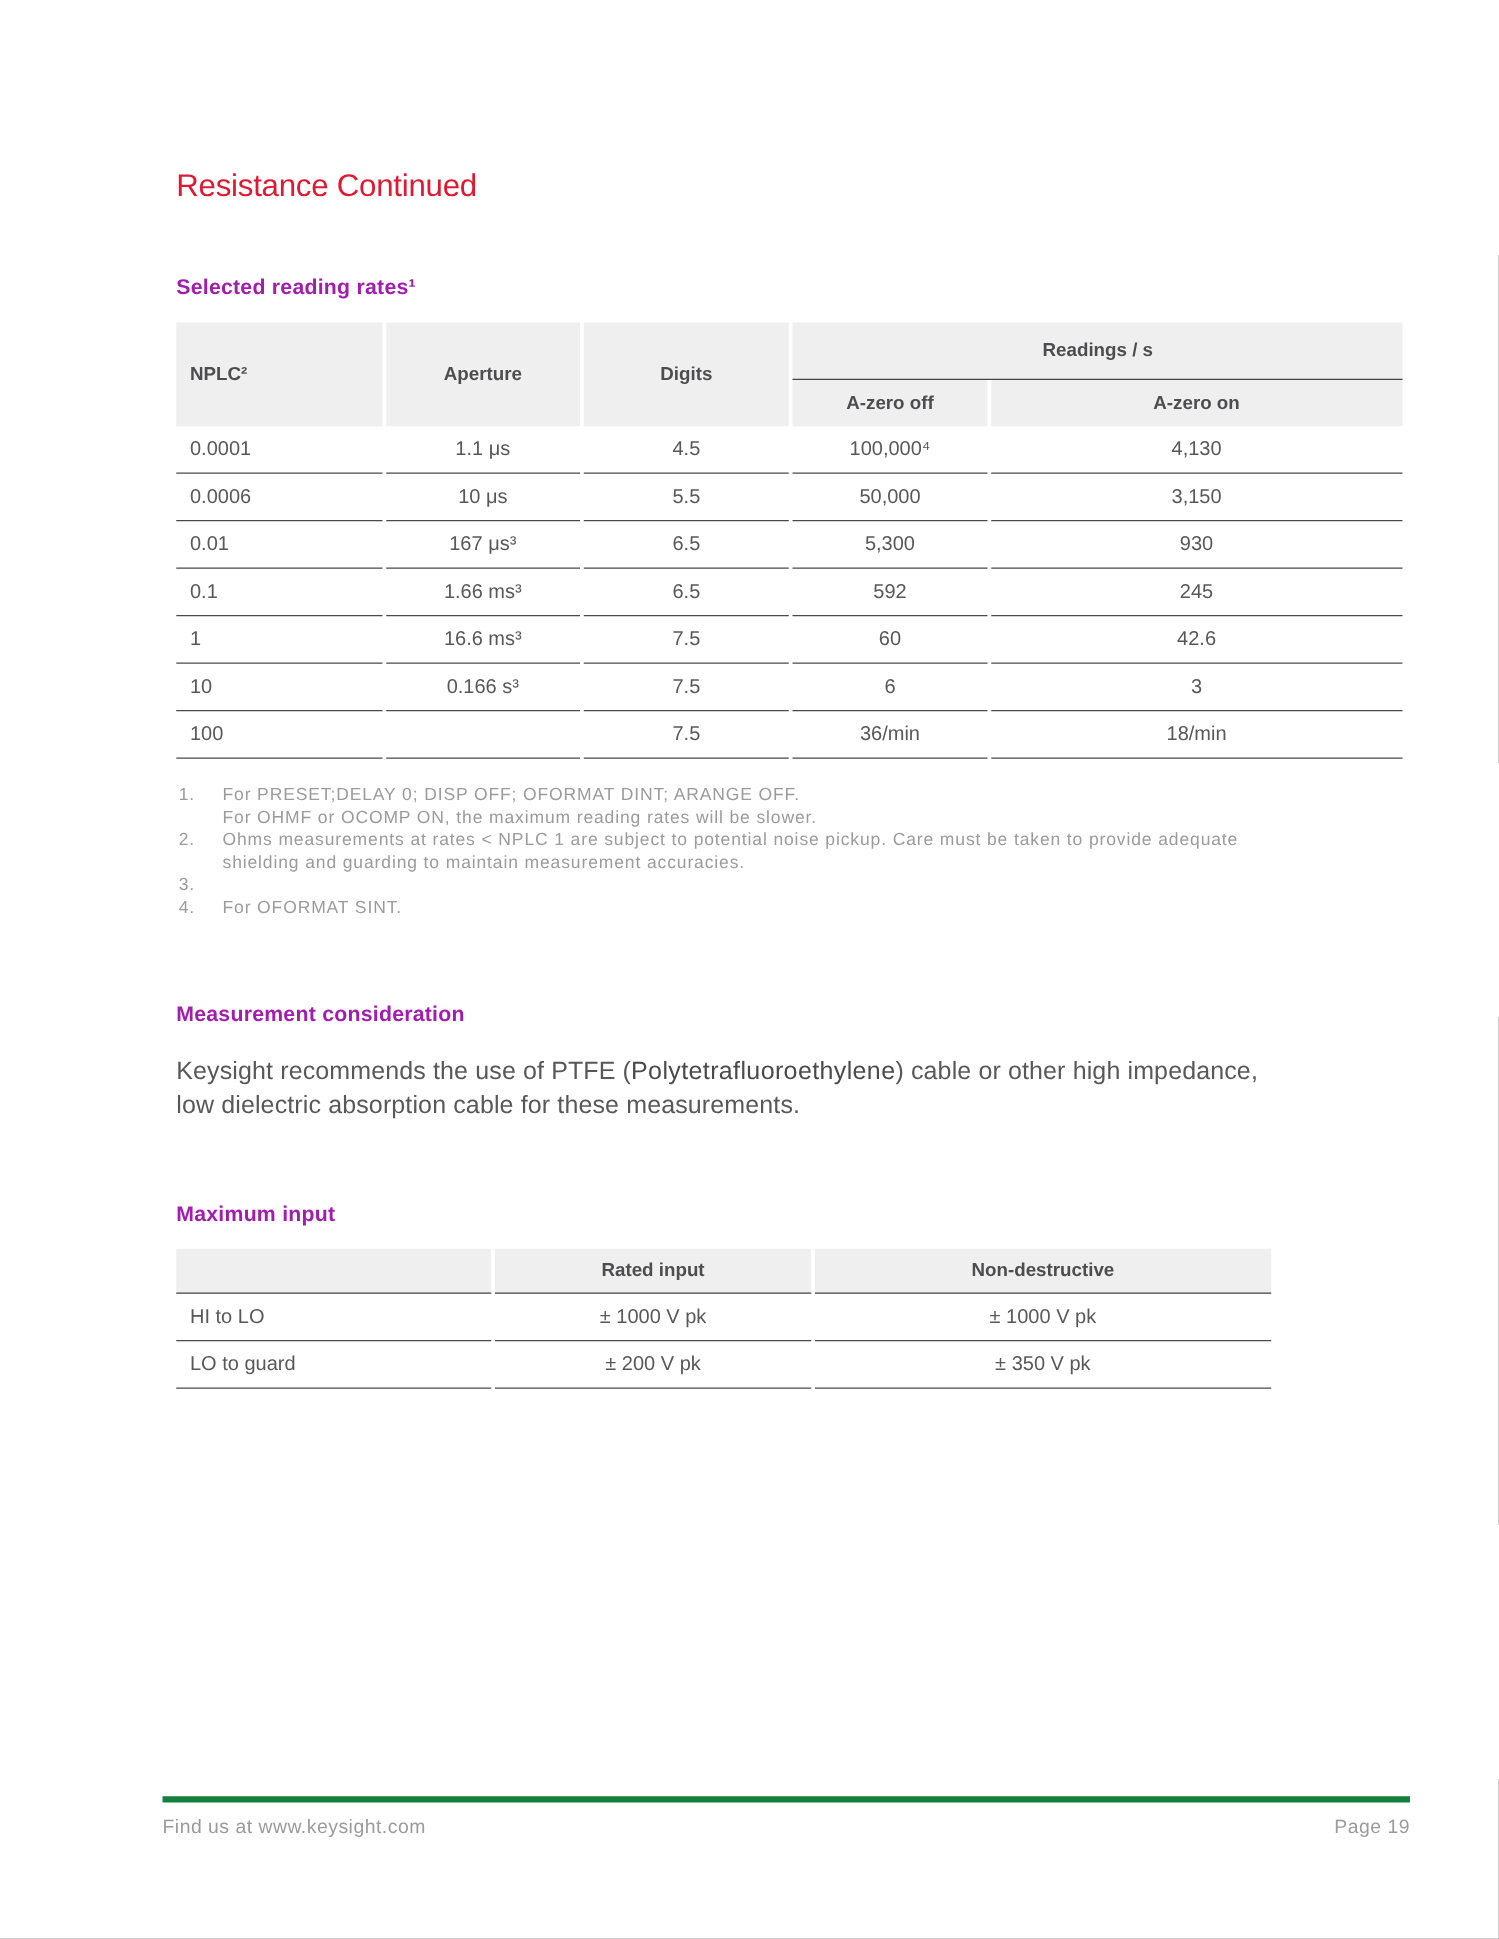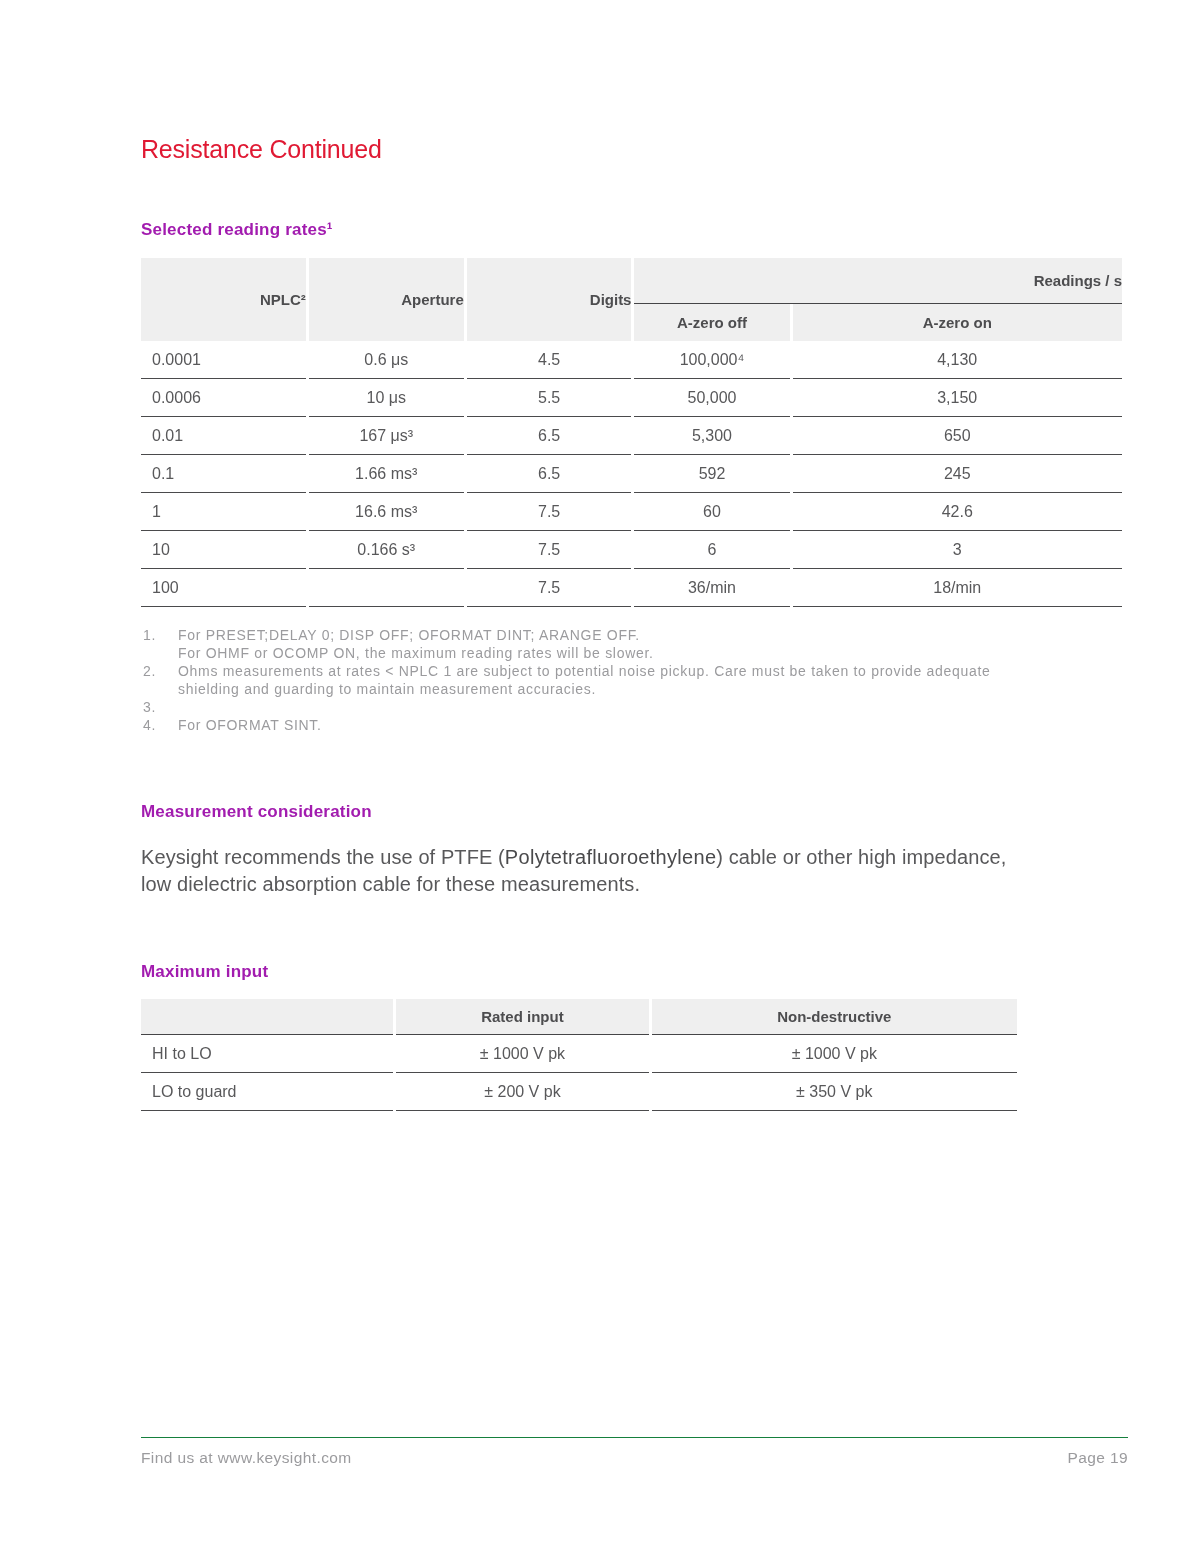--- a/index.html
+++ b/index.html
@@ -39,21 +39,21 @@
     vertical-align:middle; text-align:center;
     padding:0;
   }
   table.spec td {
     height:37px; vertical-align:middle; text-align:center;
     border-bottom:1px solid #4a4a4c; padding:0;
   }
   table.spec .cell-left { text-align:left; padding-left:11px; }
 
   table.rates { width:987px; margin-top:17px; }
-  table.rates thead tr.group-row th { height:45px;text-align:right; }
+  table.rates thead tr.group-row th { height:45px; }
   table.rates thead tr.sub-row th { height:37px; }
   table.rates th.group-header { border-bottom:1px solid #454547; }
 
   table.maxinput { width:882px; margin-top:16px; }
   table.maxinput thead th { height:35px; border-bottom:1px solid #454547; }
 
   
   .footnotes {
     margin-top:19px;
     font-size:14px; line-height:18px; letter-spacing:0.7px;
@@ -66,22 +66,22 @@
   
   p.body-text {
     margin:21px 0 0;
     font-size:20px; line-height:27px; letter-spacing:0.1px;
     color:#58585a; max-width:900px;
   }
   p.body-text .term { color:#4a4a4c; letter-spacing:0.3px; }
 
   
   .page-footer {
-    position:absolute; left:141px; right:71px; top:1437px;
-    border-top:1px solid #15803d;
+    position:absolute; left:130px; right:71px; top:1437px;
+    border-top:5px solid #15803d;
   }
   .footer-row {
     display:flex; justify-content:space-between;
     padding-top:11px;
     font-size:15.5px; letter-spacing:0.4px; color:#9b9b9e;
   }
 </style>
 </head>
 <body>
 
@@ -108,38 +108,38 @@
           <th class="group-header" colspan="2">Readings / s</th>
         </tr>
         <tr class="sub-row">
           <th>A-zero off</th>
           <th>A-zero on</th>
         </tr>
       </thead>
       <tbody>
         <tr>
           <td class="cell-left">0.0001</td>
-          <td>0.6 μs</td>
+          <td>1.1 μs</td>
           <td>4.5</td>
           <td>100,000⁴</td>
           <td>4,130</td>
         </tr>
         <tr>
           <td class="cell-left">0.0006</td>
           <td>10 μs</td>
           <td>5.5</td>
           <td>50,000</td>
           <td>3,150</td>
         </tr>
         <tr>
           <td class="cell-left">0.01</td>
           <td>167 μs³</td>
           <td>6.5</td>
           <td>5,300</td>
-          <td>650</td>
+          <td>930</td>
         </tr>
         <tr>
           <td class="cell-left">0.1</td>
           <td>1.66 ms³</td>
           <td>6.5</td>
           <td>592</td>
           <td>245</td>
         </tr>
         <tr>
           <td class="cell-left">1</td>

